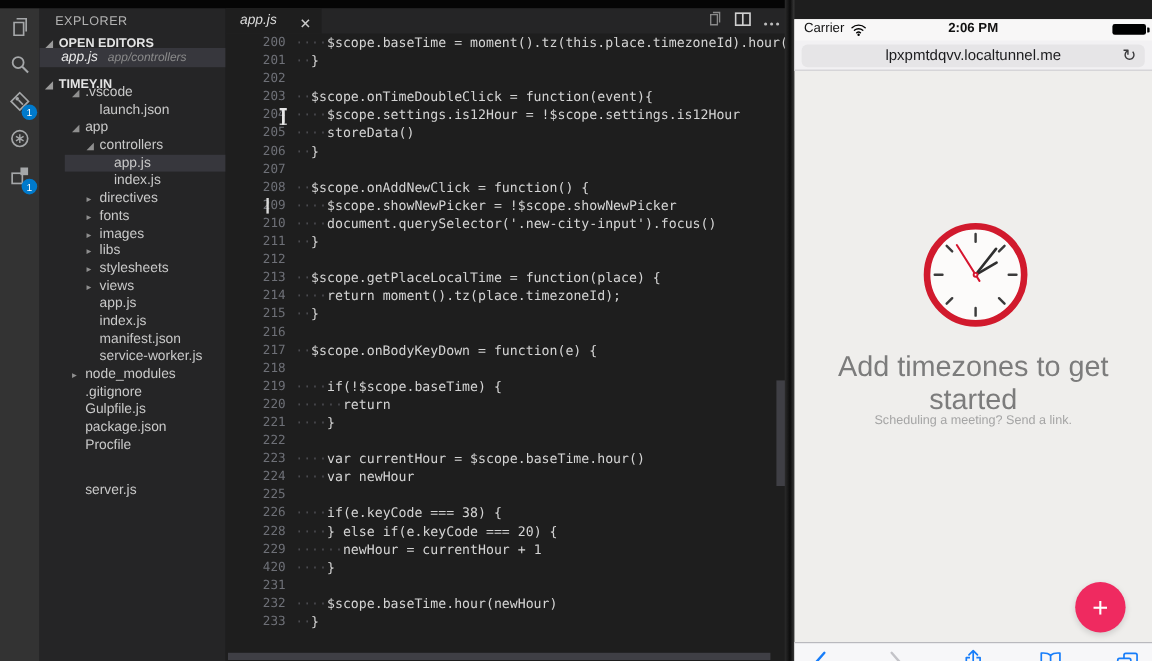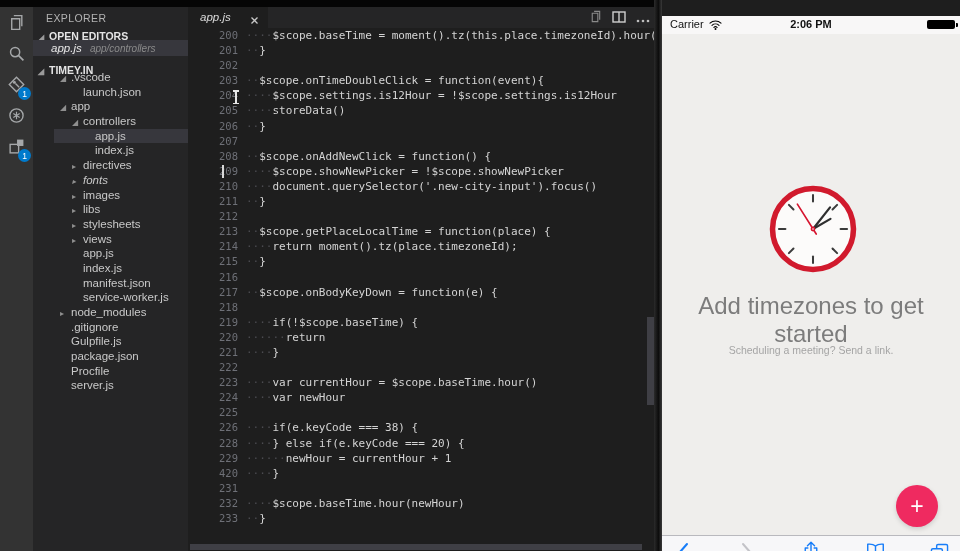--- a/index.html
+++ b/index.html
@@ -143,35 +143,35 @@
       <span class="tri">◢</span><span>TIMEY.IN</span>
     </div>
     <div id="tree">
         <div class="tree-row" style="padding-left: 6px;"><span class="tri">◢</span><span>.vscode</span></div>
         <div class="tree-row" style="padding-left: 29px;"><span class="tri" style="width: 0px;"></span><span>launch.json</span></div>
         <div class="tree-row" style="padding-left: 6px;"><span class="tri">◢</span><span>app</span></div>
         <div class="tree-row" style="padding-left: 18px;"><span class="tri">◢</span><span>controllers</span></div>
         <div class="tree-row sel" style="padding-left: 41px;"><span class="tri" style="width: 0px;"></span><span>app.js</span></div>
         <div class="tree-row" style="padding-left: 41px;"><span class="tri" style="width: 0px;"></span><span>index.js</span></div>
         <div class="tree-row" style="padding-left: 18px;"><span class="tri">▸</span><span>directives</span></div>
-        <div class="tree-row" style="padding-left: 18px; font-style: italic;"><span class="tri">▸</span><span>fonts</span></div>
+        <div class="tree-row" style="padding-left: 18px;"><span class="tri">▸</span><span>fonts</span></div>
         <div class="tree-row" style="padding-left: 18px;"><span class="tri">▸</span><span>images</span></div>
         <div class="tree-row" style="padding-left: 18px;"><span class="tri">▸</span><span>libs</span></div>
         <div class="tree-row" style="padding-left: 18px;"><span class="tri">▸</span><span>stylesheets</span></div>
         <div class="tree-row" style="padding-left: 18px;"><span class="tri">▸</span><span>views</span></div>
         <div class="tree-row" style="padding-left: 29px;"><span class="tri" style="width: 0px;"></span><span>app.js</span></div>
         <div class="tree-row" style="padding-left: 29px;"><span class="tri" style="width: 0px;"></span><span>index.js</span></div>
         <div class="tree-row" style="padding-left: 29px;"><span class="tri" style="width: 0px;"></span><span>manifest.json</span></div>
         <div class="tree-row" style="padding-left: 29px;"><span class="tri" style="width: 0px;"></span><span>service-worker.js</span></div>
         <div class="tree-row" style="padding-left: 6px;"><span class="tri">▸</span><span>node_modules</span></div>
         <div class="tree-row" style="padding-left: 17px;"><span class="tri" style="width: 0px;"></span><span>.gitignore</span></div>
         <div class="tree-row" style="padding-left: 17px;"><span class="tri" style="width: 0px;"></span><span>Gulpfile.js</span></div>
         <div class="tree-row" style="padding-left: 17px;"><span class="tri" style="width: 0px;"></span><span>package.json</span></div>
         <div class="tree-row" style="padding-left: 17px;"><span class="tri" style="width: 0px;"></span><span>Procfile</span></div>
-        <div class="tree-row" style="padding-left: 17px;"><span class="tri" style="width: 0px;"></span><span>server.js</span></div>
+        <div class="tree-row" style="padding-left: 17px; margin-top: 24px;"><span class="tri" style="width: 0px;"></span><span>server.js</span></div>
       </div>
   </div>
 
   <div id="editor">
     <div id="tabbar">
       <div id="tab-active">
         <span>app.js</span>
         <span id="tab-close">
           <svg width="11" height="11" viewBox="0 0 11 11">
               <path d="M2.5 2.5l6 6M8.5 2.5l-6 6" stroke="#c8c8c8" stroke-width="1.3"></path>
@@ -250,20 +250,26 @@
     <span id="wifi-icon">
       <svg width="13" height="10" viewBox="0 0 13 10">
           <path d="M1 3.2a8 8 0 0 1 11 0M3 5.3a5.2 5.2 0 0 1 7 0M4.9 7.3a2.5 2.5 0 0 1 3.2 0" fill="none" stroke="#000" stroke-width="1.1" stroke-linecap="round"></path>
           <circle cx="6.5" cy="9" r="1" fill="#000"></circle>
         </svg>
     </span>
     <span id="clock-time">2:06 PM</span>
     <span id="battery"></span>
   </div>
 
+  <div id="urlbar">
+    <div id="url-field">
+      <span>lpxpmtdqvv.localtunnel.me</span>
+      <span id="reload-icon">↻</span>
+    </div>
+  </div>
 
   <div id="page">
     <div id="clock-logo">
       <svg width="92" height="92" viewBox="-50 -50 100 100">
         <circle cx="0" cy="0" r="44" fill="#fcfbfa" stroke="#d11a2d" stroke-width="6"></circle>
         <g stroke="#3b3b3b" stroke-width="2.2" stroke-linecap="round">
           <line x1="0" y1="-37" x2="0" y2="-30"></line>
             <line x1="26.2" y1="-26.2" x2="21.2" y2="-21.2"></line>
           <line x1="37" y1="0" x2="30" y2="0"></line>
             <line x1="26.2" y1="26.2" x2="21.2" y2="21.2"></line>

